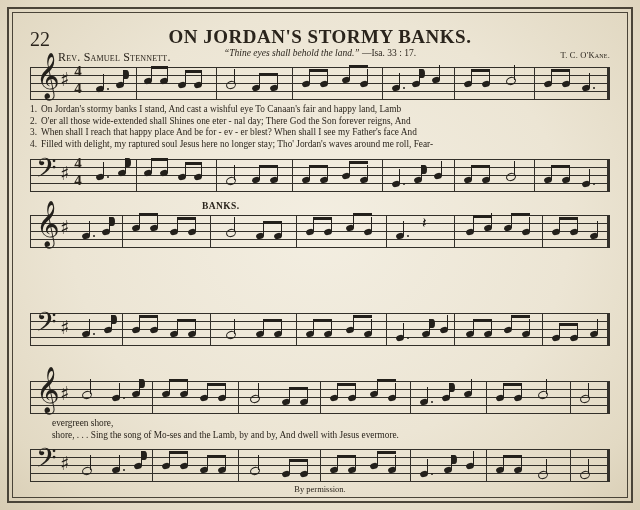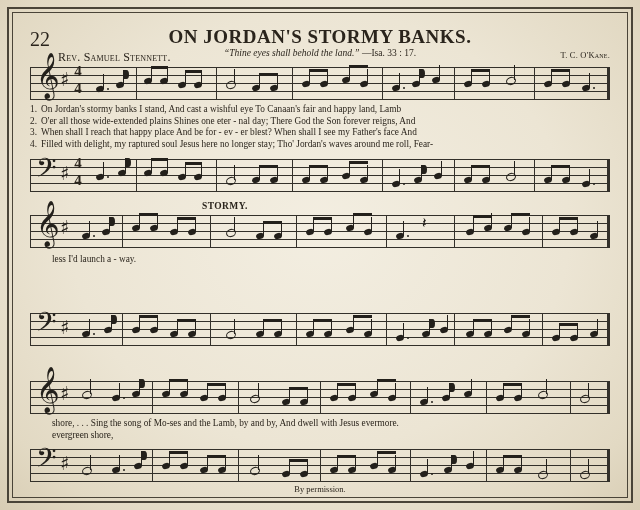--- a/index.html
+++ b/index.html
@@ -330,21 +330,21 @@
       <div class="dot" style="left:563px; top:23px;"></div>
       <div class="barline thick" style="left:577px;"></div>
     </div>
   </div>
 
   <div class="lyric-block" style="top:104px;">
     <div class="lyric-line">
       <span class="num">1.</span><span>On   Jordan's stormy banks I stand, And cast a  wishful eye To Canaan's fair and happy land, Lamb</span>
     </div>
     <div class="lyric-line">
-      <span class="num">2.</span><span>O'er  all those wide-extended plains Shines one eter - nal  day; There God the Son forever reigns, And</span>
+      <span class="num">2.</span><span>O'er  all those wide-extended shall Shines one eter - nal  day; There God the Son forever reigns, And</span>
     </div>
     <div class="lyric-line">
       <span class="num">3.</span><span>When shall I reach that happy place And be for - ev - er blest? When shall I see my Father's face And</span>
     </div>
     <div class="lyric-line">
       <span class="num">4.</span><span>Filled with delight, my raptured soul Jesus here no longer stay; Tho' Jordan's waves around me roll, Fear-</span>
     </div>
   </div>
 
   <div class="system" style="top:156px;">
@@ -428,21 +428,21 @@
       <div class="note" style="left:532px; top:21px;"></div>
         <div class="stem" style="left:539px; top:9px;"></div>
       <div class="beam" style="left:521px; top:9px; width:19px;"></div>
       <div class="note" style="left:552px; top:25px;"></div>
         <div class="stem" style="left:559px; top:13px;"></div>
       <div class="dot" style="left:563px; top:27px;"></div>
       <div class="barline thick" style="left:577px;"></div>
     </div>
   </div>
 
-  <div class="chorus-label" style="left:202px; top:201px;">STORMY.</div>
+  <div class="chorus-label" style="left:202px; top:201px;">BANKS.</div>
 
   <div class="system" style="top:212px;">
     <div class="staff">
       <div class="line"></div>
         <div class="line"></div>
         <div class="line"></div>
         <div class="line"></div>
         <div class="line"></div>
 
       <div class="barline" style="left:0;"></div>
@@ -513,21 +513,20 @@
       <div class="note" style="left:540px; top:17px;"></div>
         <div class="stem" style="left:547px; top:5px;"></div>
       <div class="beam" style="left:529px; top:5px; width:19px;"></div>
       <div class="note" style="left:560px; top:21px;"></div>
         <div class="stem" style="left:567px; top:9px;"></div>
       <div class="barline thick" style="left:577px;"></div>
     </div>
   </div>
 
   <div class="lyric-block" style="top:254px;">
-    <div class="lyric-line indent-2">less  I'd launch a - way.</div>
   </div>
 
   <div class="system" style="top:310px;">
     <div class="staff">
       <div class="line"></div>
         <div class="line"></div>
         <div class="line"></div>
         <div class="line"></div>
         <div class="line"></div>
 
@@ -683,22 +682,22 @@
         <div class="stem" style="left:516px; top:1px;"></div>
       <div class="barline" style="left:540px;"></div>
 
       <div class="note open" style="left:550px; top:17px;"></div>
         <div class="stem" style="left:558px; top:5px;"></div>
       <div class="barline thick" style="left:577px;"></div>
     </div>
   </div>
 
   <div class="lyric-block" style="top:418px;">
+    <div class="lyric-line indent-1">evergreen shore,</div>
     <div class="lyric-line indent-1">shore, . . .  Sing the song of  Mo-ses and the Lamb, by and by, And dwell with Jesus evermore.</div>
-    <div class="lyric-line indent-1">evergreen shore,</div>
   </div>
 
   <div class="system" style="top:446px;">
     <div class="staff">
       <div class="line"></div>
         <div class="line"></div>
         <div class="line"></div>
         <div class="line"></div>
         <div class="line"></div>
 

